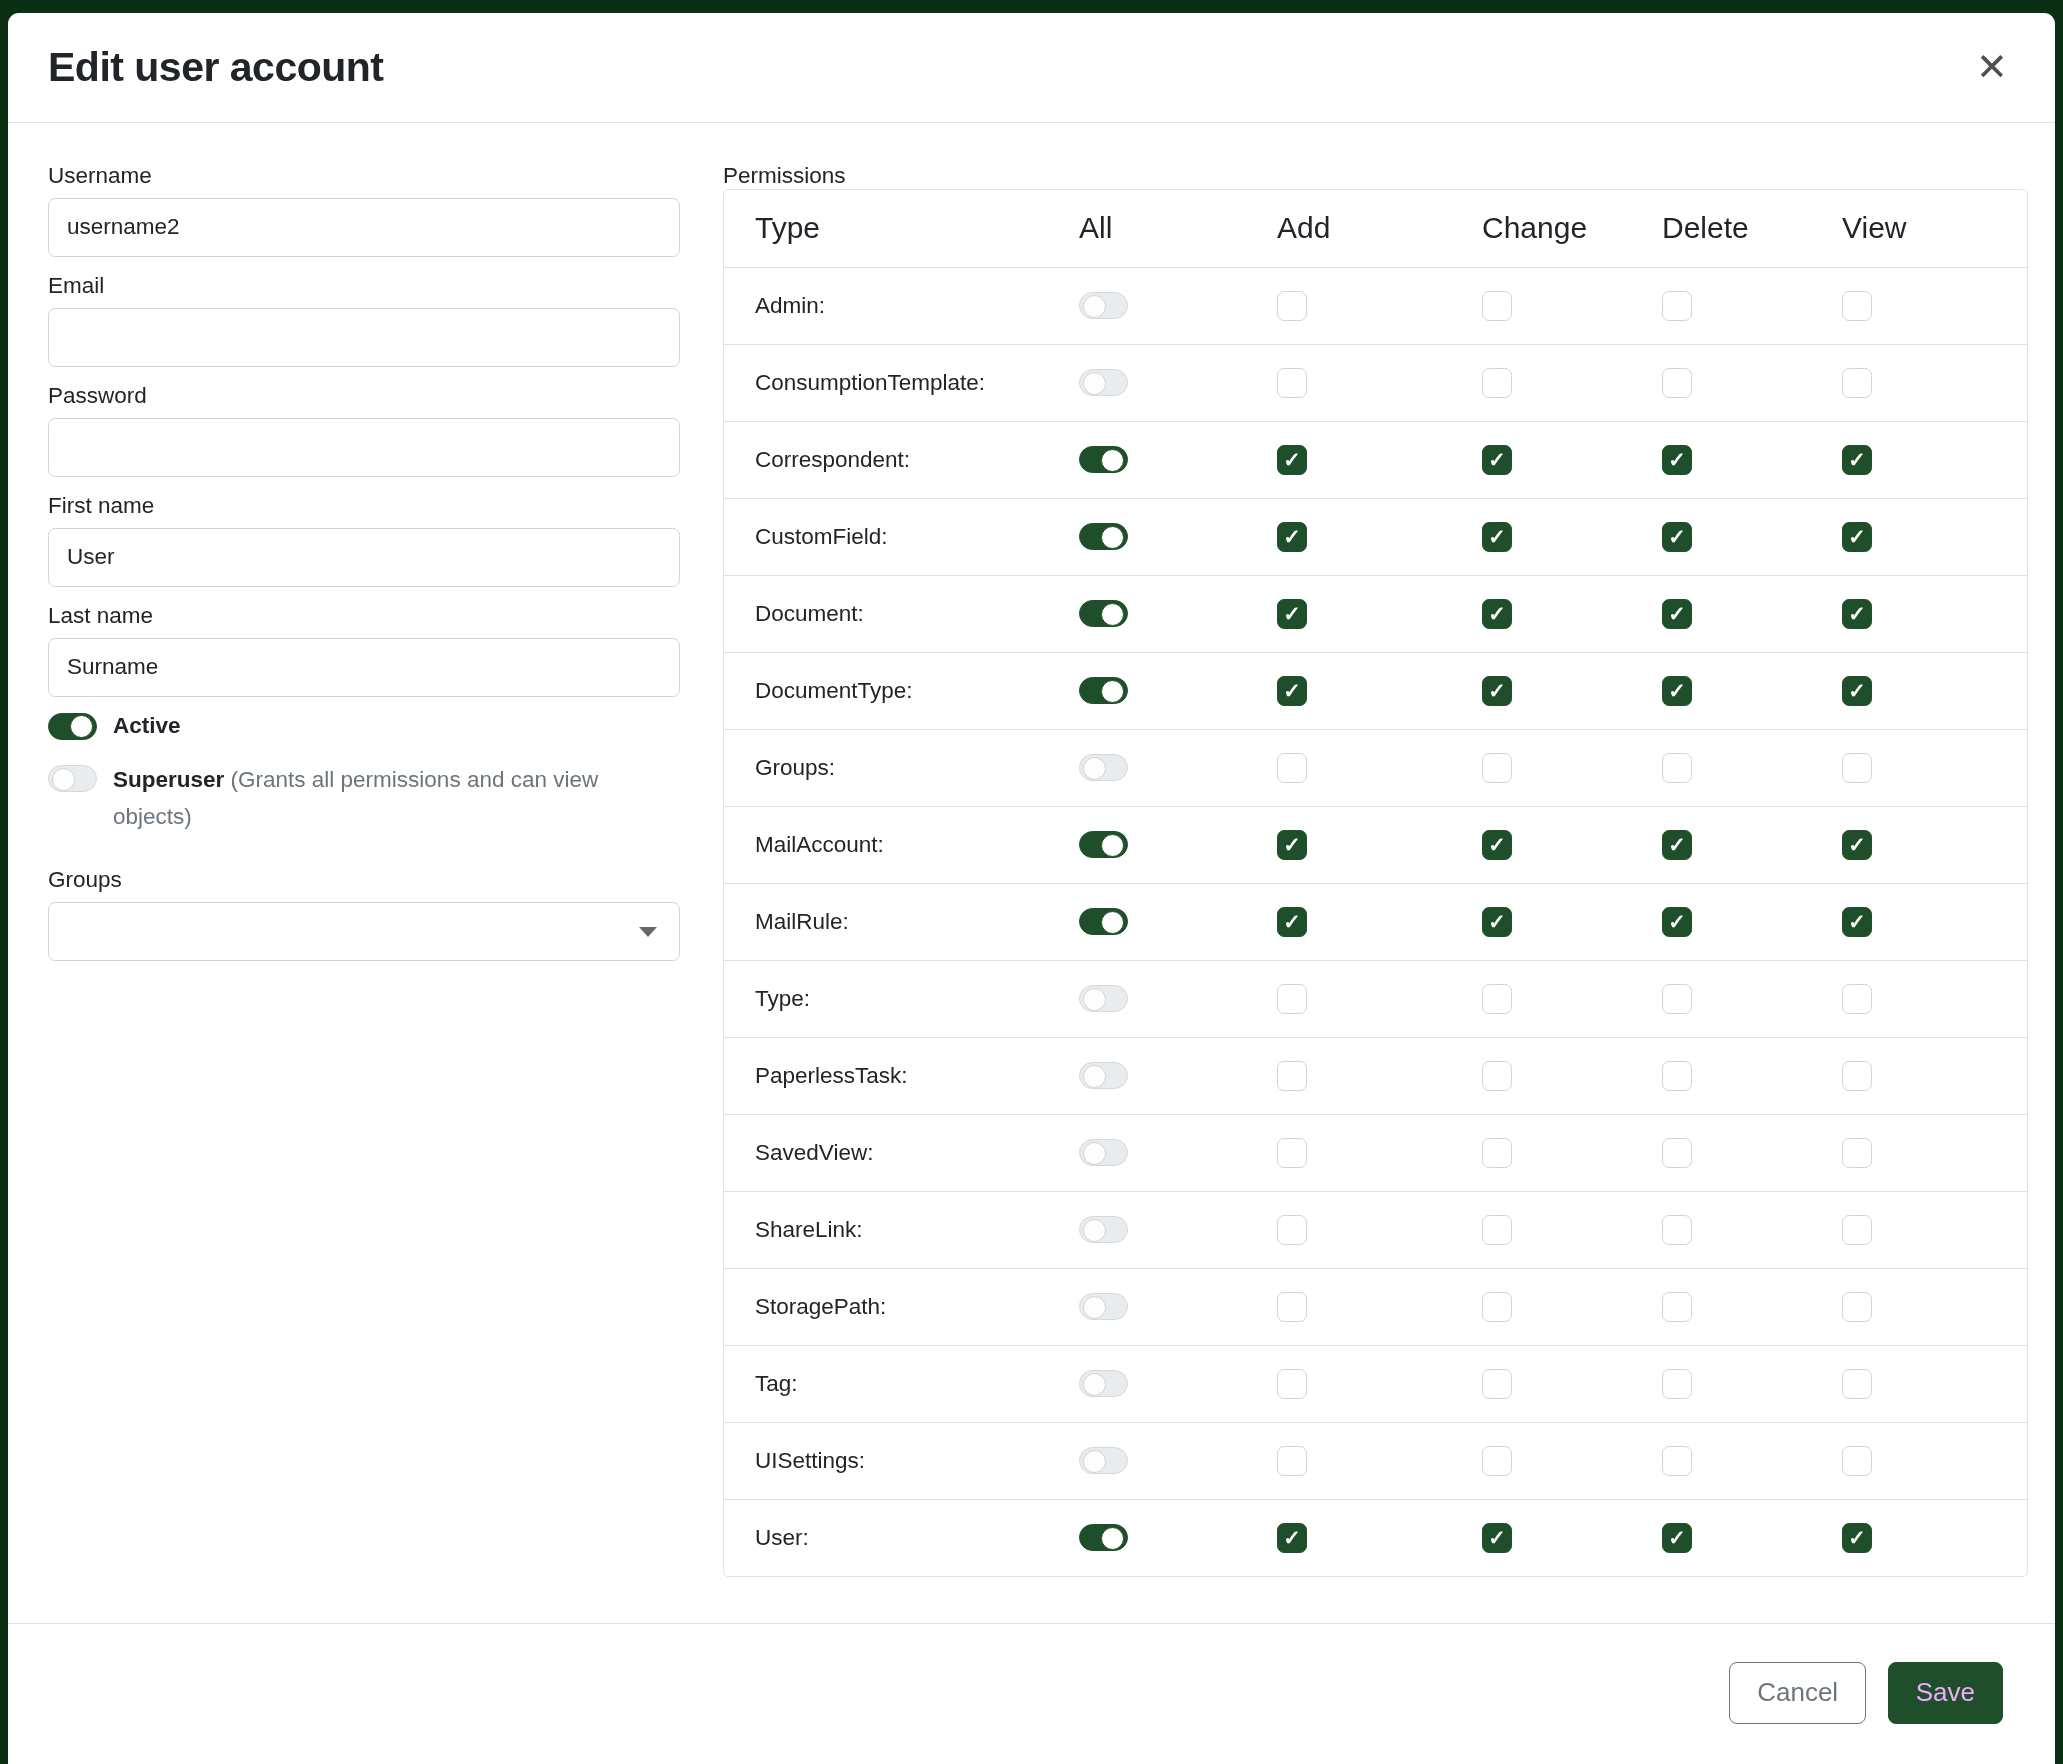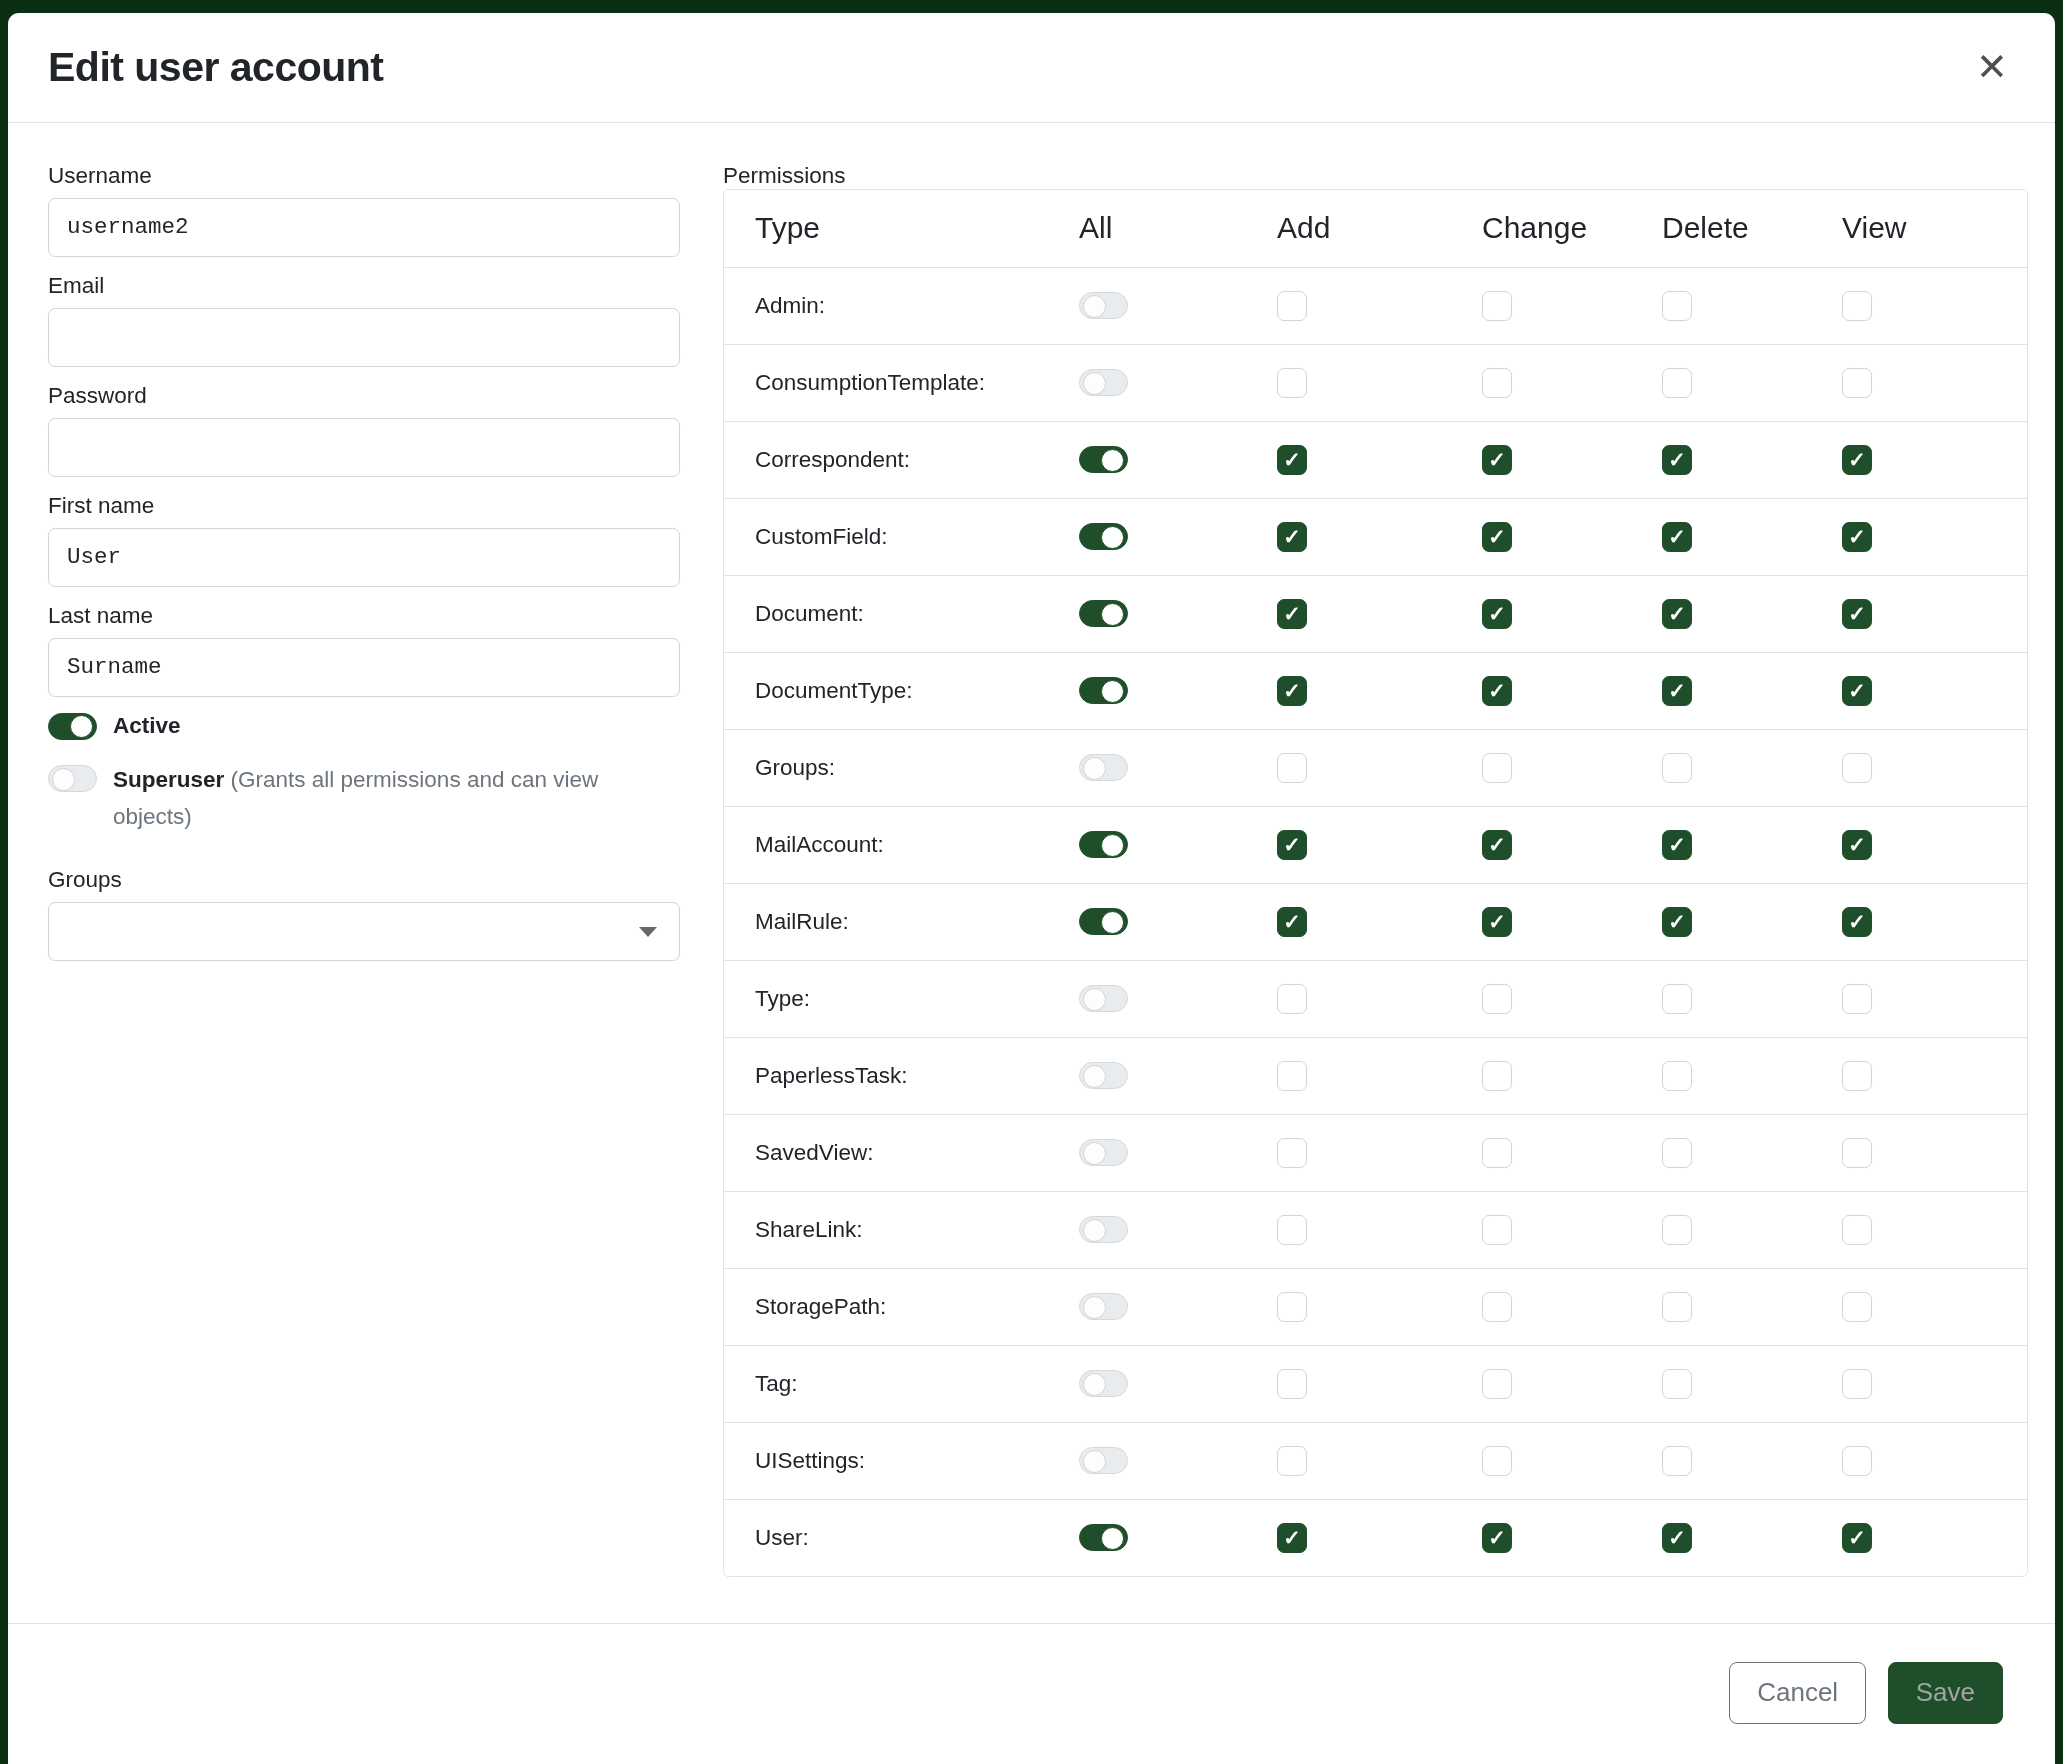--- a/index.html
+++ b/index.html
@@ -41,21 +41,21 @@
     flex:1 1 auto;display:flex;align-items:flex-start;
     padding:40px 27px 36px 40px;gap:43px;
   }
   .left-col{width:632px;flex:0 0 auto;}
   .right-col{flex:1 1 auto;}
   .field{margin-bottom:16px;}
   .field-label{display:block;font-size:22.5px;margin-bottom:9px;color:var(--text);}
   .text-input{
     width:100%;height:59px;border:0.9px solid var(--input-border);
     border-radius:7.2px;padding:0 18px;font-size:22.5px;color:var(--text);
-    font-family:Liberation Mono, monospace;outline:none;background:#fff;
+    font-family:Liberation Sans, sans-serif;outline:none;background:#fff;
   }
   
   .toggle{
     width:49px;height:27px;border-radius:14.4px;position:relative;
     background:#e9ecef;border:0.9px solid #d4d9de;flex:0 0 auto;cursor:pointer;
   }
   .toggle::after{
     content:"";position:absolute;top:1.8px;left:2.7px;width:21px;height:21px;
     border-radius:50%;background:#fdfdfd;border:0.9px solid #cfd4da;
   }
@@ -101,21 +101,21 @@
   
   .modal-footer{
     flex:0 0 auto;border-top:0.9px solid var(--border);
     padding:38px 52px 40px 40px;display:flex;justify-content:flex-end;gap:21.6px;
   }
   .btn{
     font-family:"Liberation Sans", sans-serif;
     font-size:26px;border-radius:8px;padding:14.4px 27px;cursor:pointer;line-height:1.2;
   }
   .btn-cancel{background:#fff;color:var(--muted);border:0.9px solid var(--muted);}
-  .btn-save{background:var(--accent);color:#a3a3a3;border:0.9px solid var(--accent);}
+  .btn-save{background:var(--accent);color:#f0abfc;border:0.9px solid var(--accent);}
 </style>
 </head>
 <body>
 
 <div class="modal">
 
   <div class="modal-header">
     <div class="modal-title">Edit user account</div>
     <button class="close-btn">✕</button>
   </div>

